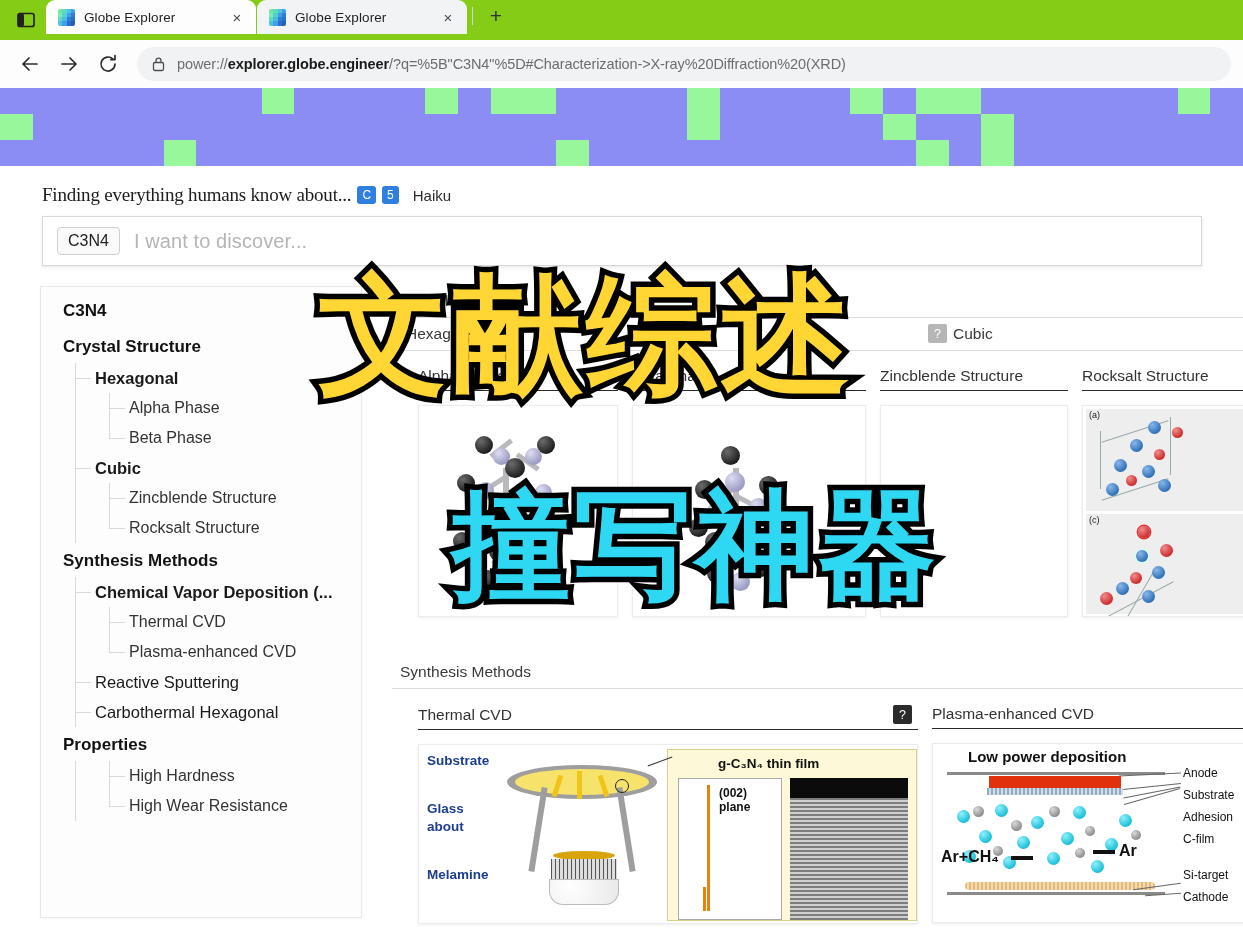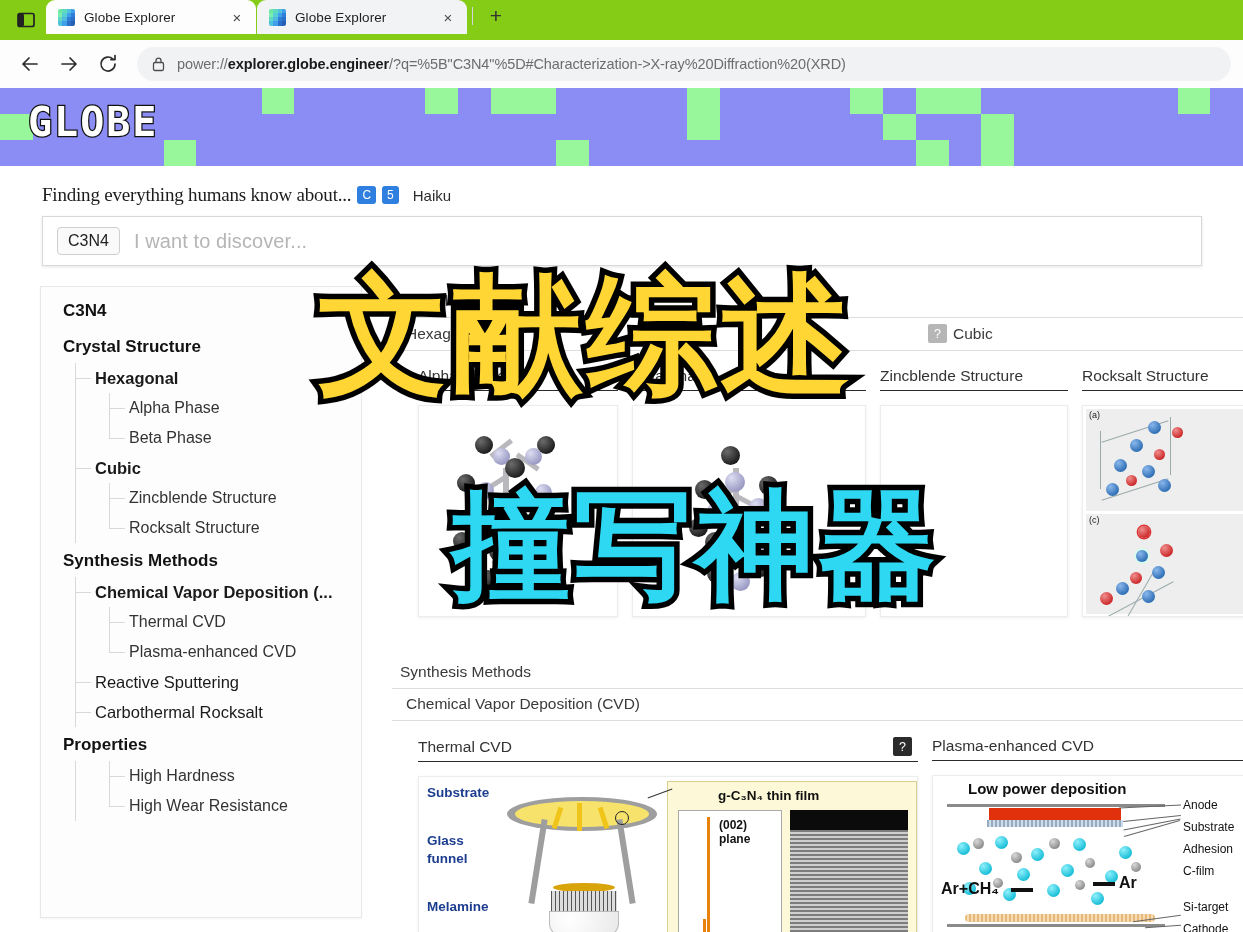--- a/index.html
+++ b/index.html
@@ -477,21 +477,20 @@
           <i></i>
           <i class="g"></i>
           <i></i>
           <i></i>
           <i></i>
           <i></i>
           <i></i>
           <i></i>
           <i></i>
         </div>
-      <div class="logo">GLOBE</div>
     </div>
 
     <div class="searchwrap">
       <div class="tagline">
         <span class="t">Finding everything humans know about...</span>
         <span class="pill">C</span>
         <span class="pill">5</span>
         <span class="model">Haiku</span>
       </div>
       <div class="searchbar">
@@ -514,21 +513,21 @@
           <div class="tree-l2">Zincblende Structure</div>
           <div class="tree-l2 last">Rocksalt Structure</div>
         </div>
 
         <div class="tree-sec" style="margin-top:8px">Synthesis Methods</div>
         <div class="spine1">
           <div class="tree-l1">Chemical Vapor Deposition (...</div>
           <div class="tree-l2">Thermal CVD</div>
           <div class="tree-l2 last">Plasma-enhanced CVD</div>
           <div class="tree-l1" style="font-weight:400">Reactive Sputtering</div>
-          <div class="tree-l1" style="font-weight:400">Carbothermal Rocksalt</div>
+          <div class="tree-l1" style="font-weight:400">Carbothermal Hexagonal</div>
         </div>
 
         <div class="tree-sec" style="margin-top:8px">Properties</div>
         <div class="spine1">
           <div class="tree-l2">High Hardness</div>
           <div class="tree-l2 last">High Wear Resistance</div>
         </div>
       </div>
 
       <div class="main">
@@ -656,37 +655,34 @@
                   </div>
                 </div>
               </div>
             </div>
 
           </div>
         </div>
 
         <div class="section" style="margin-top:40px">
           <div class="sec-head">Synthesis Methods</div>
-          <div class="sub-head">
-            <span class="lbl">Chemical Vapor Deposition (CVD)</span>
-          </div>
 
           <div class="cardrow">
 
             <div class="card" style="width:500px">
               <div class="card-title">
                 <span class="lbl">Thermal CVD</span>
                 <span class="sp"></span>
                 <span class="qmark dark">?</span>
               </div>
               <div class="card-img" style="height:180px">
                 <div class="cvd">
                   <span class="lbl" style="left:8px;top:8px">Substrate</span>
                   <span class="lbl" style="left:8px;top:56px">Glass</span>
-                  <span class="lbl" style="left:8px;top:74px">funnel</span>
+                  <span class="lbl" style="left:8px;top:74px">about</span>
                   <span class="lbl" style="left:8px;top:122px">Melamine</span>
 
                   <div class="gray" style="left:88px;top:20px;width:150px;height:34px;border-radius:50%"></div>
                   <div class="ylw" style="left:96px;top:24px;width:134px;height:26px;border-radius:50%"></div>
                   <div class="gray" style="left:116px;top:42px;width:6px;height:85px;transform:rotate(9deg)"></div>
                   <div class="gray" style="left:204px;top:42px;width:6px;height:85px;transform:rotate(-9deg)"></div>
                   <div class="ylw" style="left:134px;top:106px;width:62px;height:9px;border-radius:50%;background:#d9a30c"></div>
                   <div style="position:absolute;left:132px;top:114px;width:66px;height:22px;background:repeating-linear-gradient(90deg,#555 0 1.5px,#ddd 1.5px 4px)"></div>
                   <div style="position:absolute;left:130px;top:134px;width:70px;height:26px;background:radial-gradient(circle at 30% 30%,#fff 0,#e8e8e8 100%);border-radius:0 0 14px 14px;box-shadow:inset 0 0 0 1px #bbb"></div>
 

